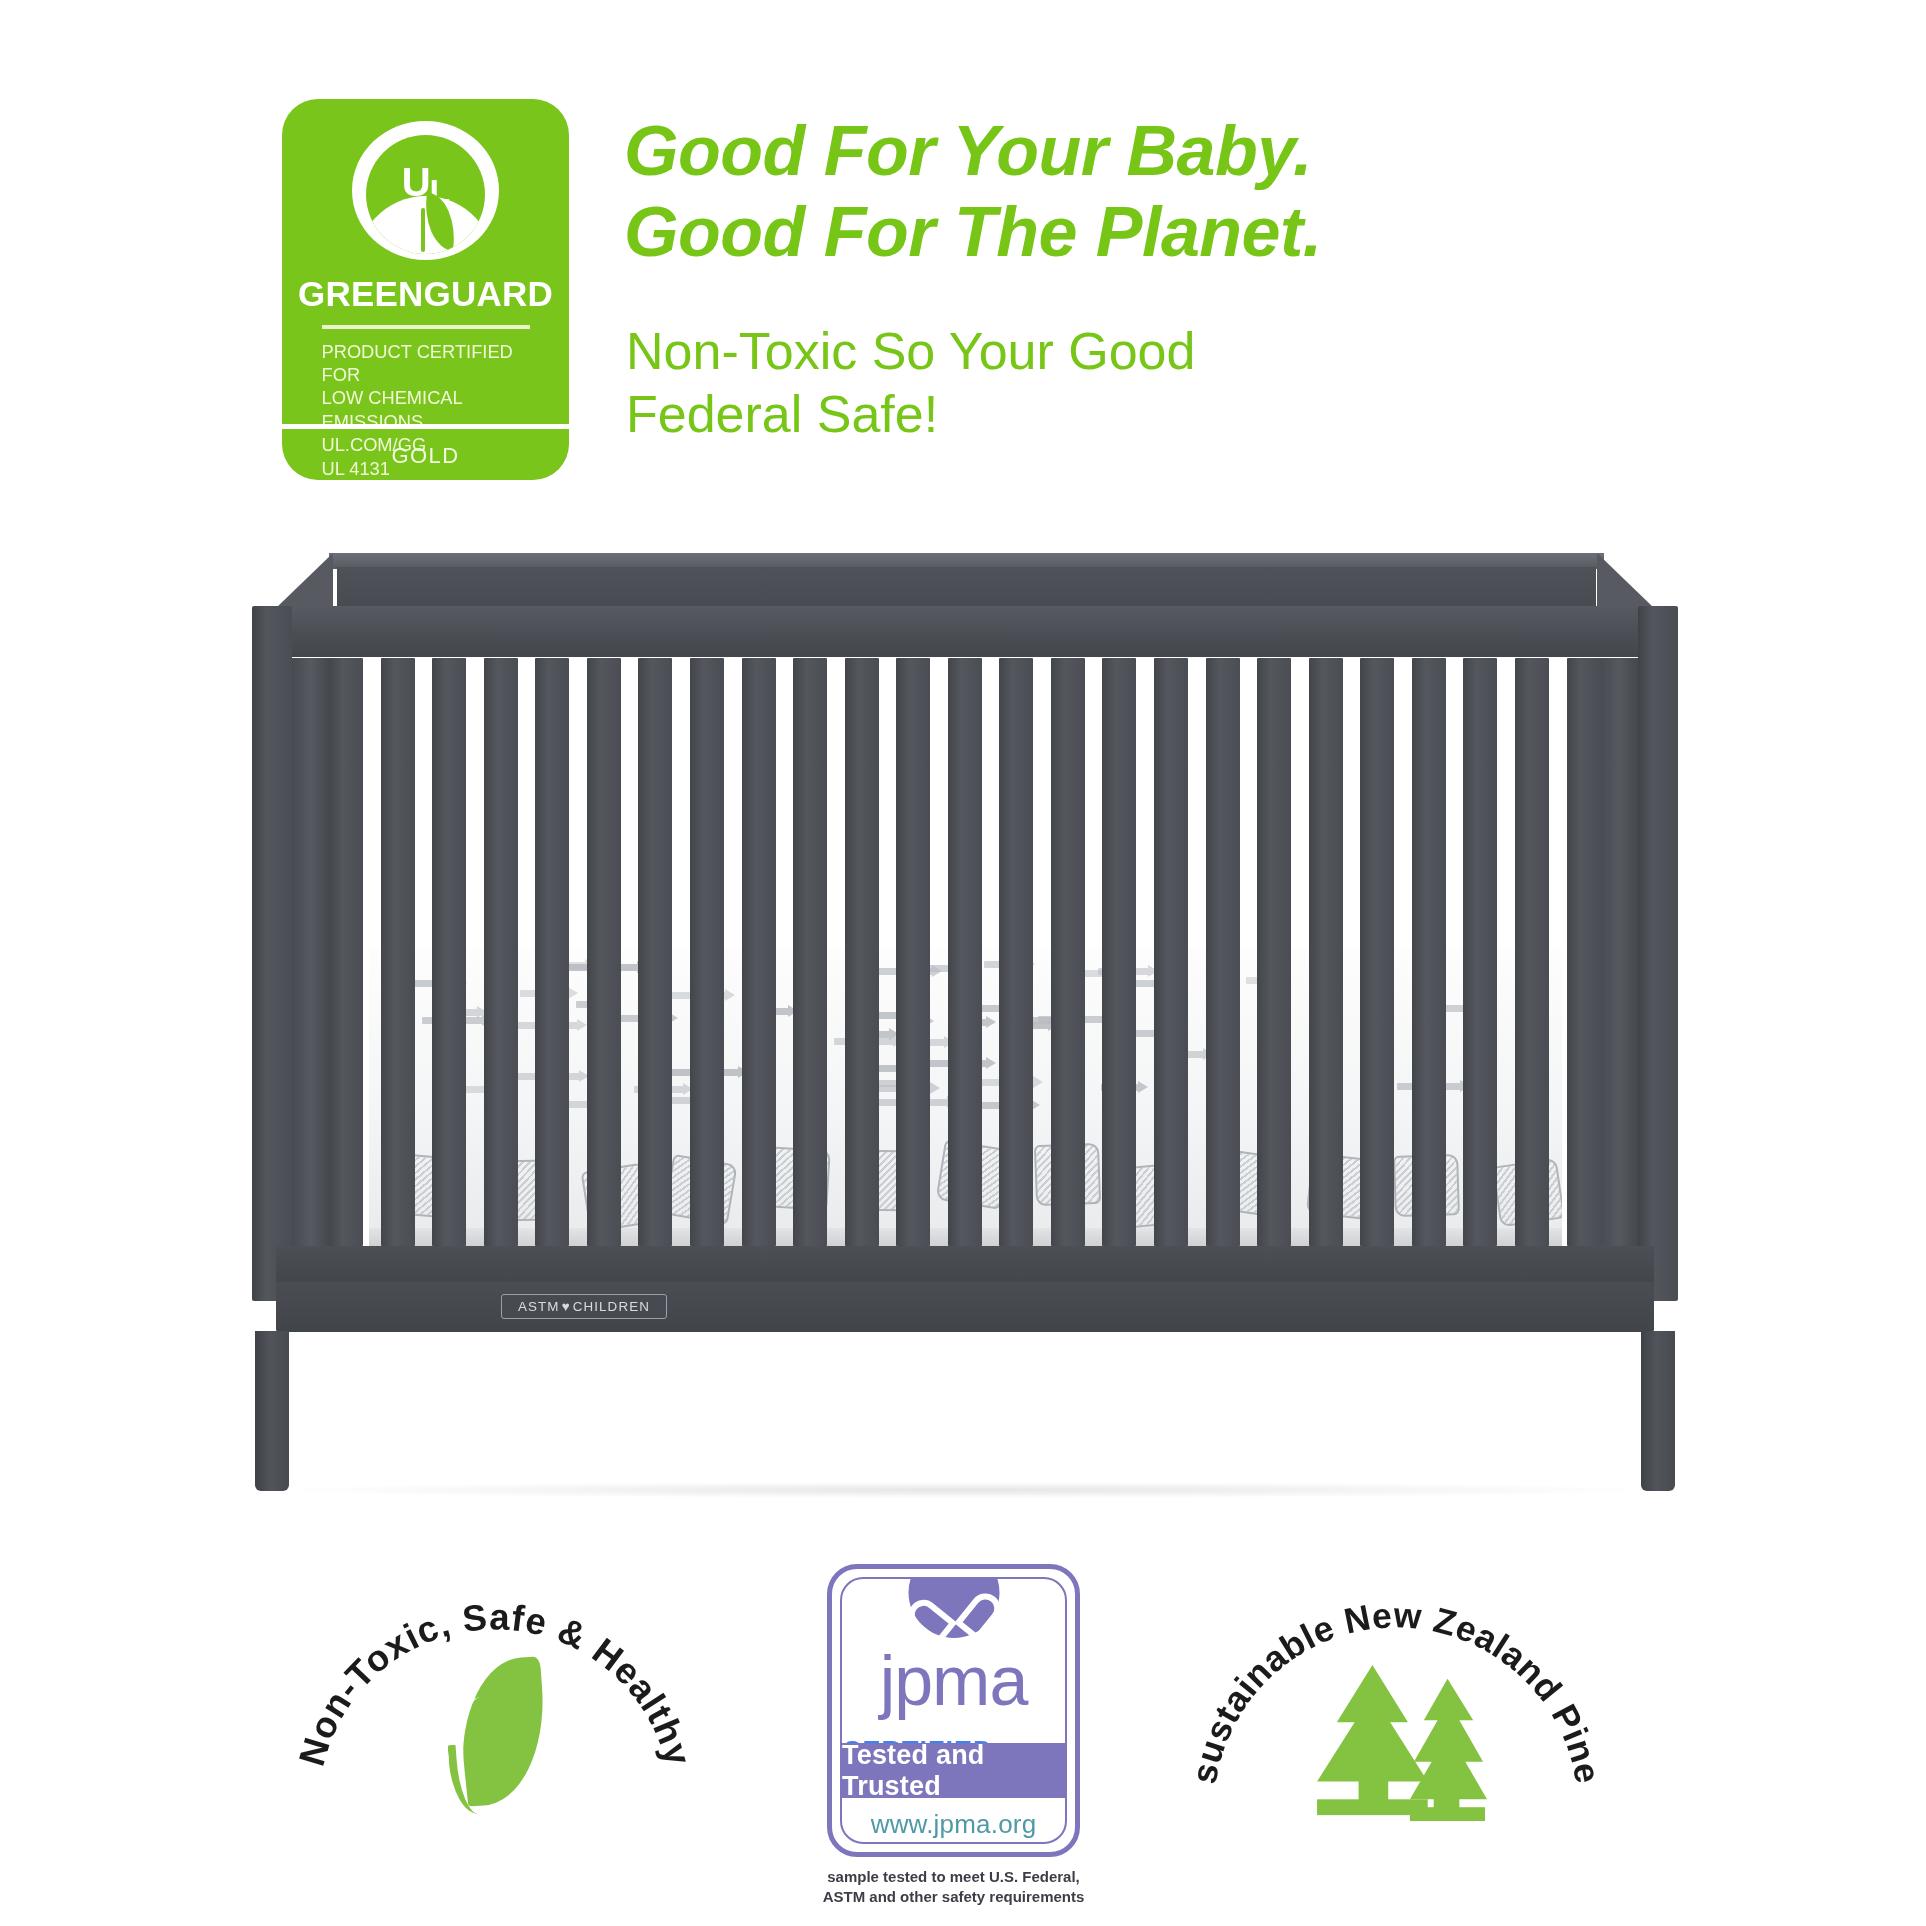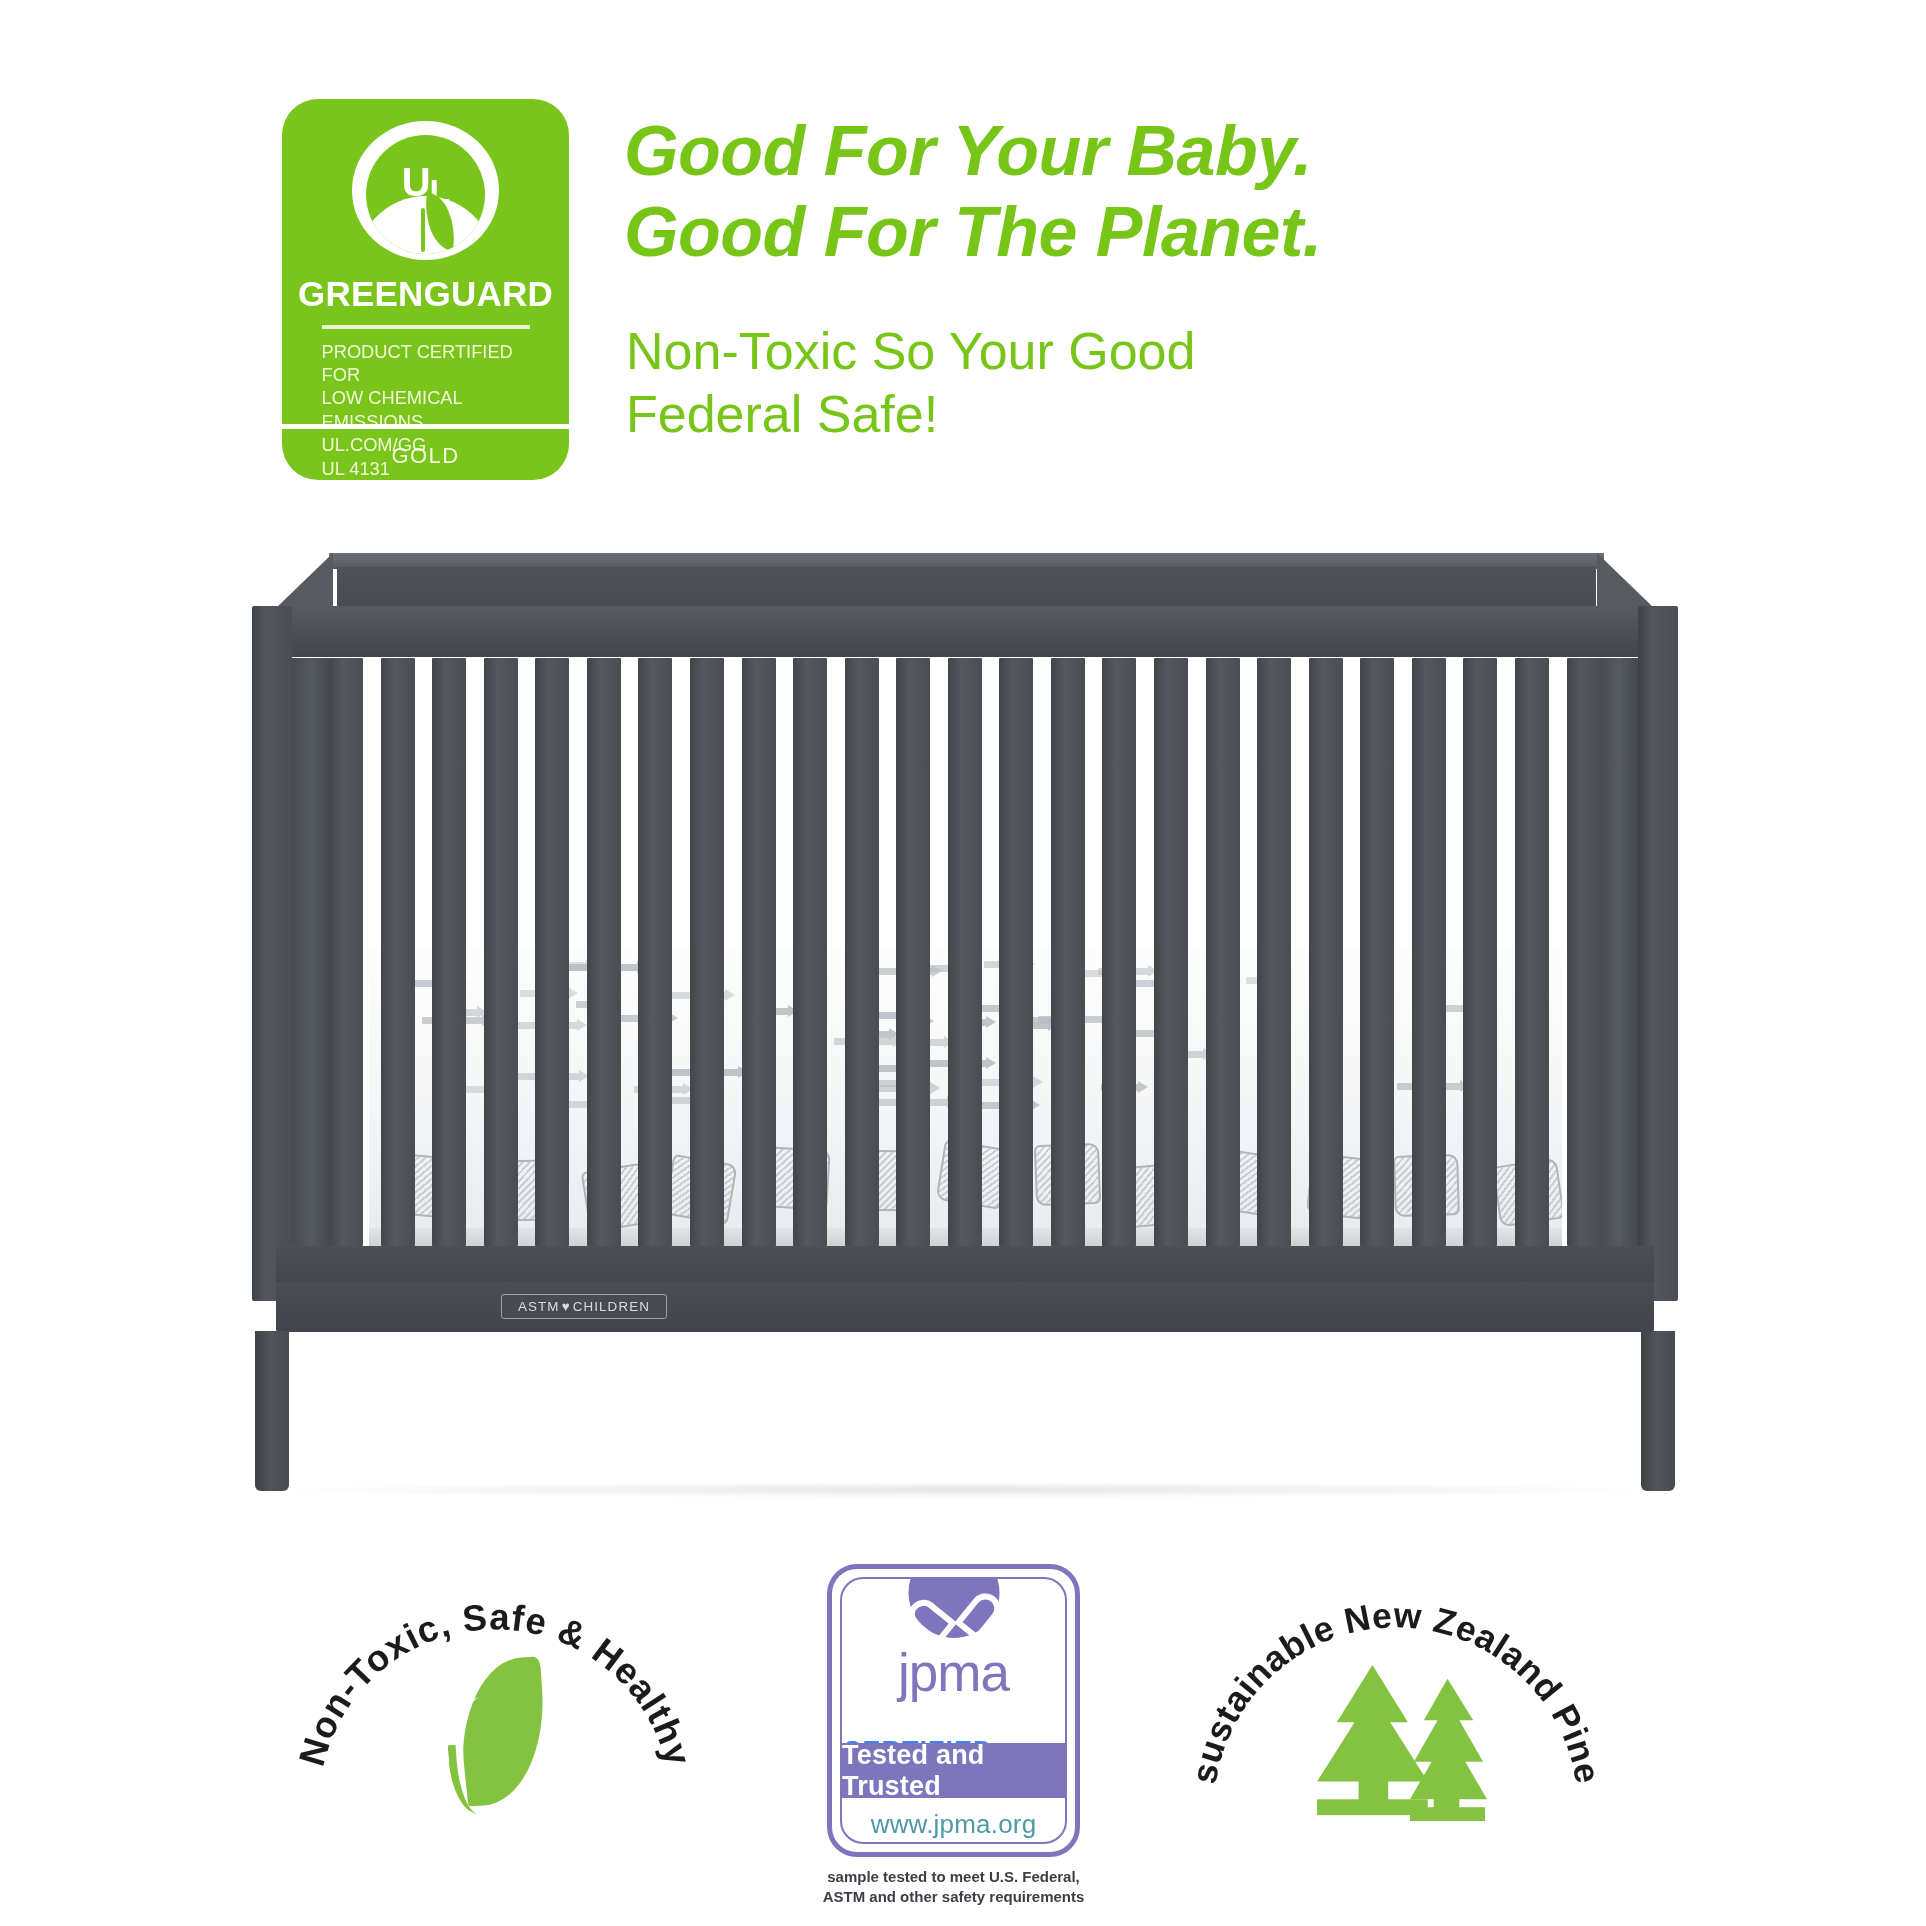--- a/index.html
+++ b/index.html
@@ -400,21 +400,21 @@
   .jpma-dot-small {
     position: absolute; left: 50%; top: 16px;
     margin-left: 7px;
     width: 15px; height: 15px; border-radius: 50%;
     background: #ffffff;
   }
   .jpma-word {
     position: absolute; left: 0; right: 0; top: 67px;
     text-align: center;
     color: #7d76bd;
-    font-size: 53px;
+    font-size: 70px;
     line-height: 1;
     letter-spacing: -1px;
   }
   .jpma-certified {
     position: absolute; left: 0; right: 0; top: 125px;
     color: #3b82f6;
     font-size: 27px;
     font-weight: bold;
     letter-spacing: 1px;
     margin-top: 32px;

